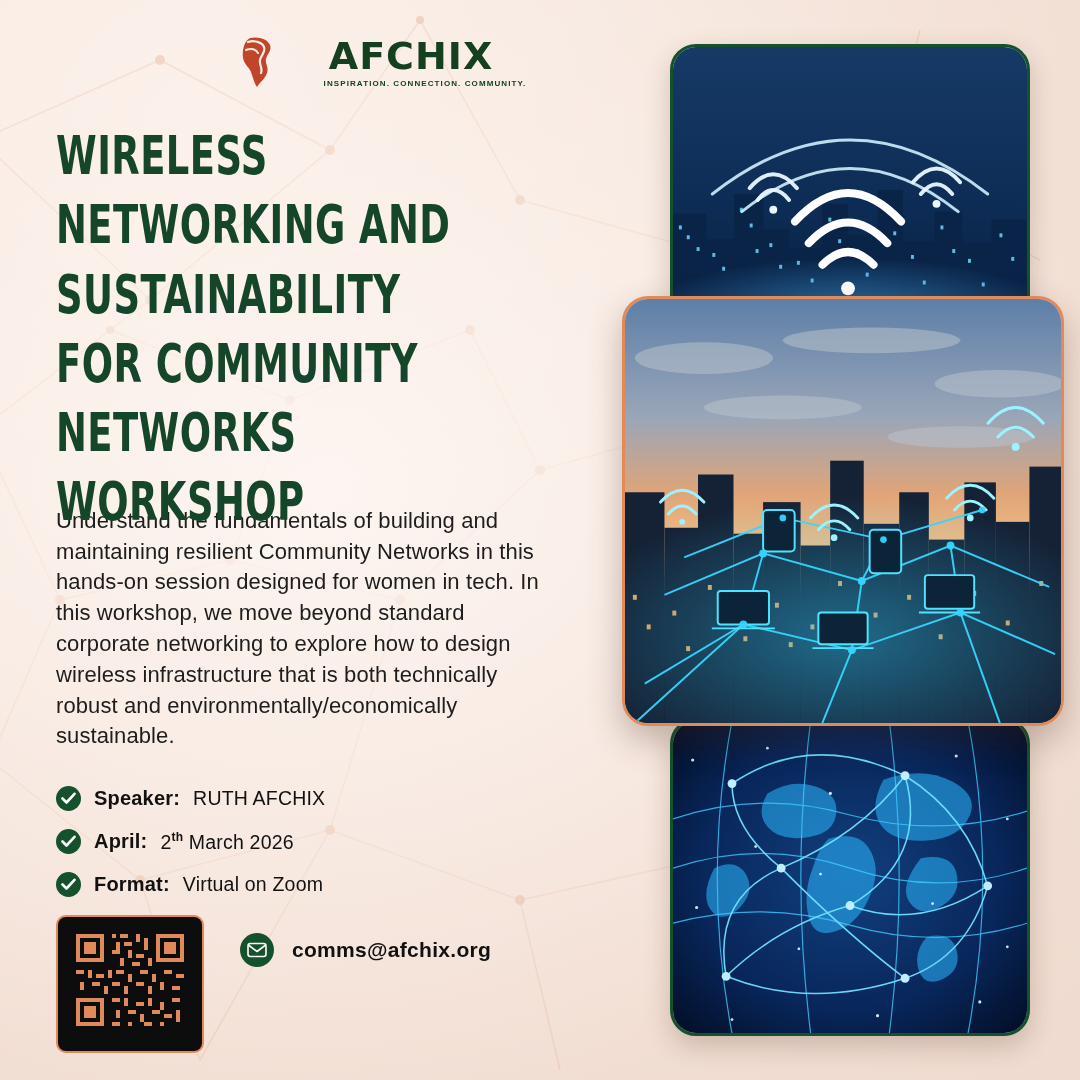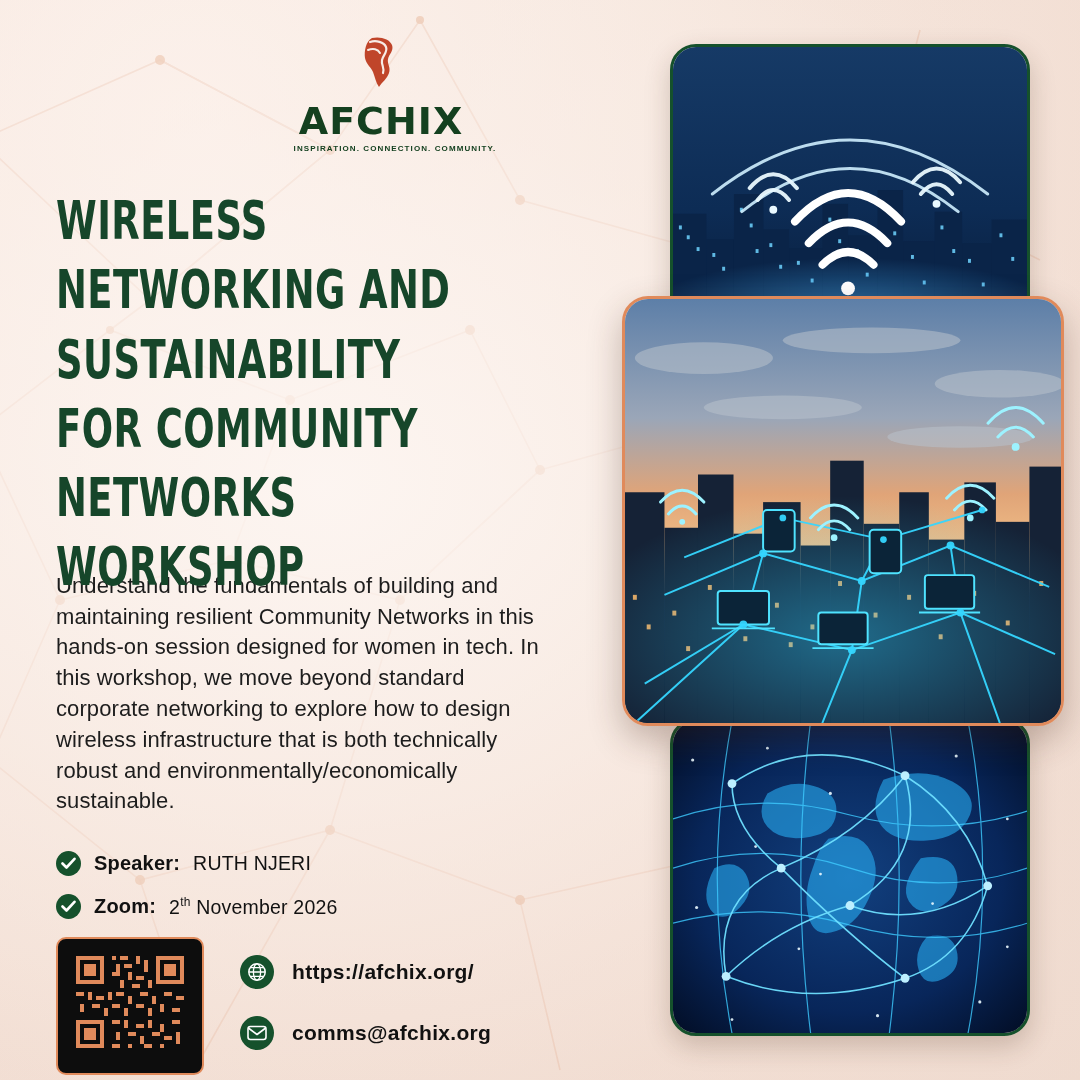--- a/index.html
+++ b/index.html
@@ -46,21 +46,20 @@
     width: 560px;
   }
 
   .logo-row {
     display: flex;
     align-items: center;
     justify-content: center;
     gap: 14px;
     margin-left: 90px;
     margin-bottom: 34px;
-    flex-direction: column;
   }
   .logo-mark { width: 46px; height: 52px; display: block; }
   .logo-text-wrap { display: flex; flex-direction: column; align-items: center; }
   .logo-word {
     font-family: "DejaVu Sans", sans-serif;
     font-weight: bold;
     font-size: 38px;
     letter-spacing: 1px;
     color: #14401f;
     line-height: 1;
@@ -118,21 +117,21 @@
     font-size: 20px;
     font-weight: bold;
     color: #111;
     letter-spacing: 0.2px;
   }
   .detail-value {
     font-size: 19.5px;
     color: #111;
     letter-spacing: 0.2px;
   }
-  .detail-value sup { font-size: 12px; }
+  .detail-value sup { font-size: 12px; font-weight: bold; }
 
   
   .bottom {
     display: flex;
     align-items: flex-start;
     gap: 36px;
   }
   .qr-card {
     width: 148px;
     background: #0d0d0d;
@@ -265,34 +264,43 @@
 
     <div class="details">
 
       <div class="detail-row">
         <span class="check">
           <svg width="15" height="13" viewBox="0 0 15 13">
               <path d="M1.5 6.5 L5.5 10.5 L13.5 1.8" fill="none" stroke="#ffffff" stroke-width="2.6" stroke-linecap="round" stroke-linejoin="round"></path>
             </svg>
         </span>
         <span class="detail-label">Speaker:</span>
-        <span class="detail-value">RUTH NJERI</span>
+        <span class="detail-value">RUTH AFCHIX</span>
       </div>
 
       <div class="detail-row">
         <span class="check">
           <svg width="15" height="13" viewBox="0 0 15 13">
               <path d="M1.5 6.5 L5.5 10.5 L13.5 1.8" fill="none" stroke="#ffffff" stroke-width="2.6" stroke-linecap="round" stroke-linejoin="round"></path>
             </svg>
         </span>
-        <span class="detail-label">Zoom:</span>
-        <span class="detail-value"><span>2</span><sup>th</sup><span> November 2026</span></span>
+        <span class="detail-label">April:</span>
+        <span class="detail-value"><span>2</span><sup>th</sup><span> March 2026</span></span>
       </div>
 
 
+      <div class="detail-row">
+        <span class="check">
+          <svg width="15" height="13" viewBox="0 0 15 13">
+              <path d="M1.5 6.5 L5.5 10.5 L13.5 1.8" fill="none" stroke="#ffffff" stroke-width="2.6" stroke-linecap="round" stroke-linejoin="round"></path>
+            </svg>
+        </span>
+        <span class="detail-label">Format:</span>
+        <span class="detail-value">Virtual on Zoom</span>
+      </div>
     </div>
 
     <div class="bottom">
 
       <div class="qr-card">
         <svg class="qr-img" viewBox="0 0 29 25" shape-rendering="crispEdges">
           <rect width="29" height="25" fill="#0d0d0d"></rect>
           <g fill="#e08a5b">
             <rect x="1" y="1" width="7" height="7"></rect>
               <rect x="2" y="2" width="5" height="5" fill="#0d0d0d"></rect>
@@ -350,30 +358,20 @@
               <rect x="14" y="23" width="1" height="1"></rect>
             <rect x="18" y="23" width="2" height="1"></rect>
               <rect x="22" y="23" width="1" height="1"></rect>
           </g>
         </svg>
 
       </div>
 
       <div class="contacts">
 
-        <div class="contact-row">
-          <span class="c-icon">
-            <svg width="20" height="20" viewBox="0 0 20 20">
-                <circle cx="10" cy="10" r="8.2" fill="none" stroke="#fff" stroke-width="1.5"></circle>
-                <ellipse cx="10" cy="10" rx="3.6" ry="8.2" fill="none" stroke="#fff" stroke-width="1.3"></ellipse>
-                <path d="M2 10 H18 M3.2 5.6 H16.8 M3.2 14.4 H16.8" stroke="#fff" stroke-width="1.3" fill="none"></path>
-              </svg>
-          </span>
-          <span class="contact-text">https://afchix.org/</span>
-        </div>
 
         <div class="contact-row">
           <span class="c-icon">
             <svg width="20" height="16" viewBox="0 0 20 16">
                 <rect x="1" y="1.5" width="18" height="13" rx="2.4" fill="none" stroke="#fff" stroke-width="1.6"></rect>
                 <path d="M2 3.5 L10 9.5 L18 3.5" fill="none" stroke="#fff" stroke-width="1.6" stroke-linecap="round" stroke-linejoin="round"></path>
               </svg>
           </span>
           <span class="contact-text">comms@afchix.org</span>
         </div>

